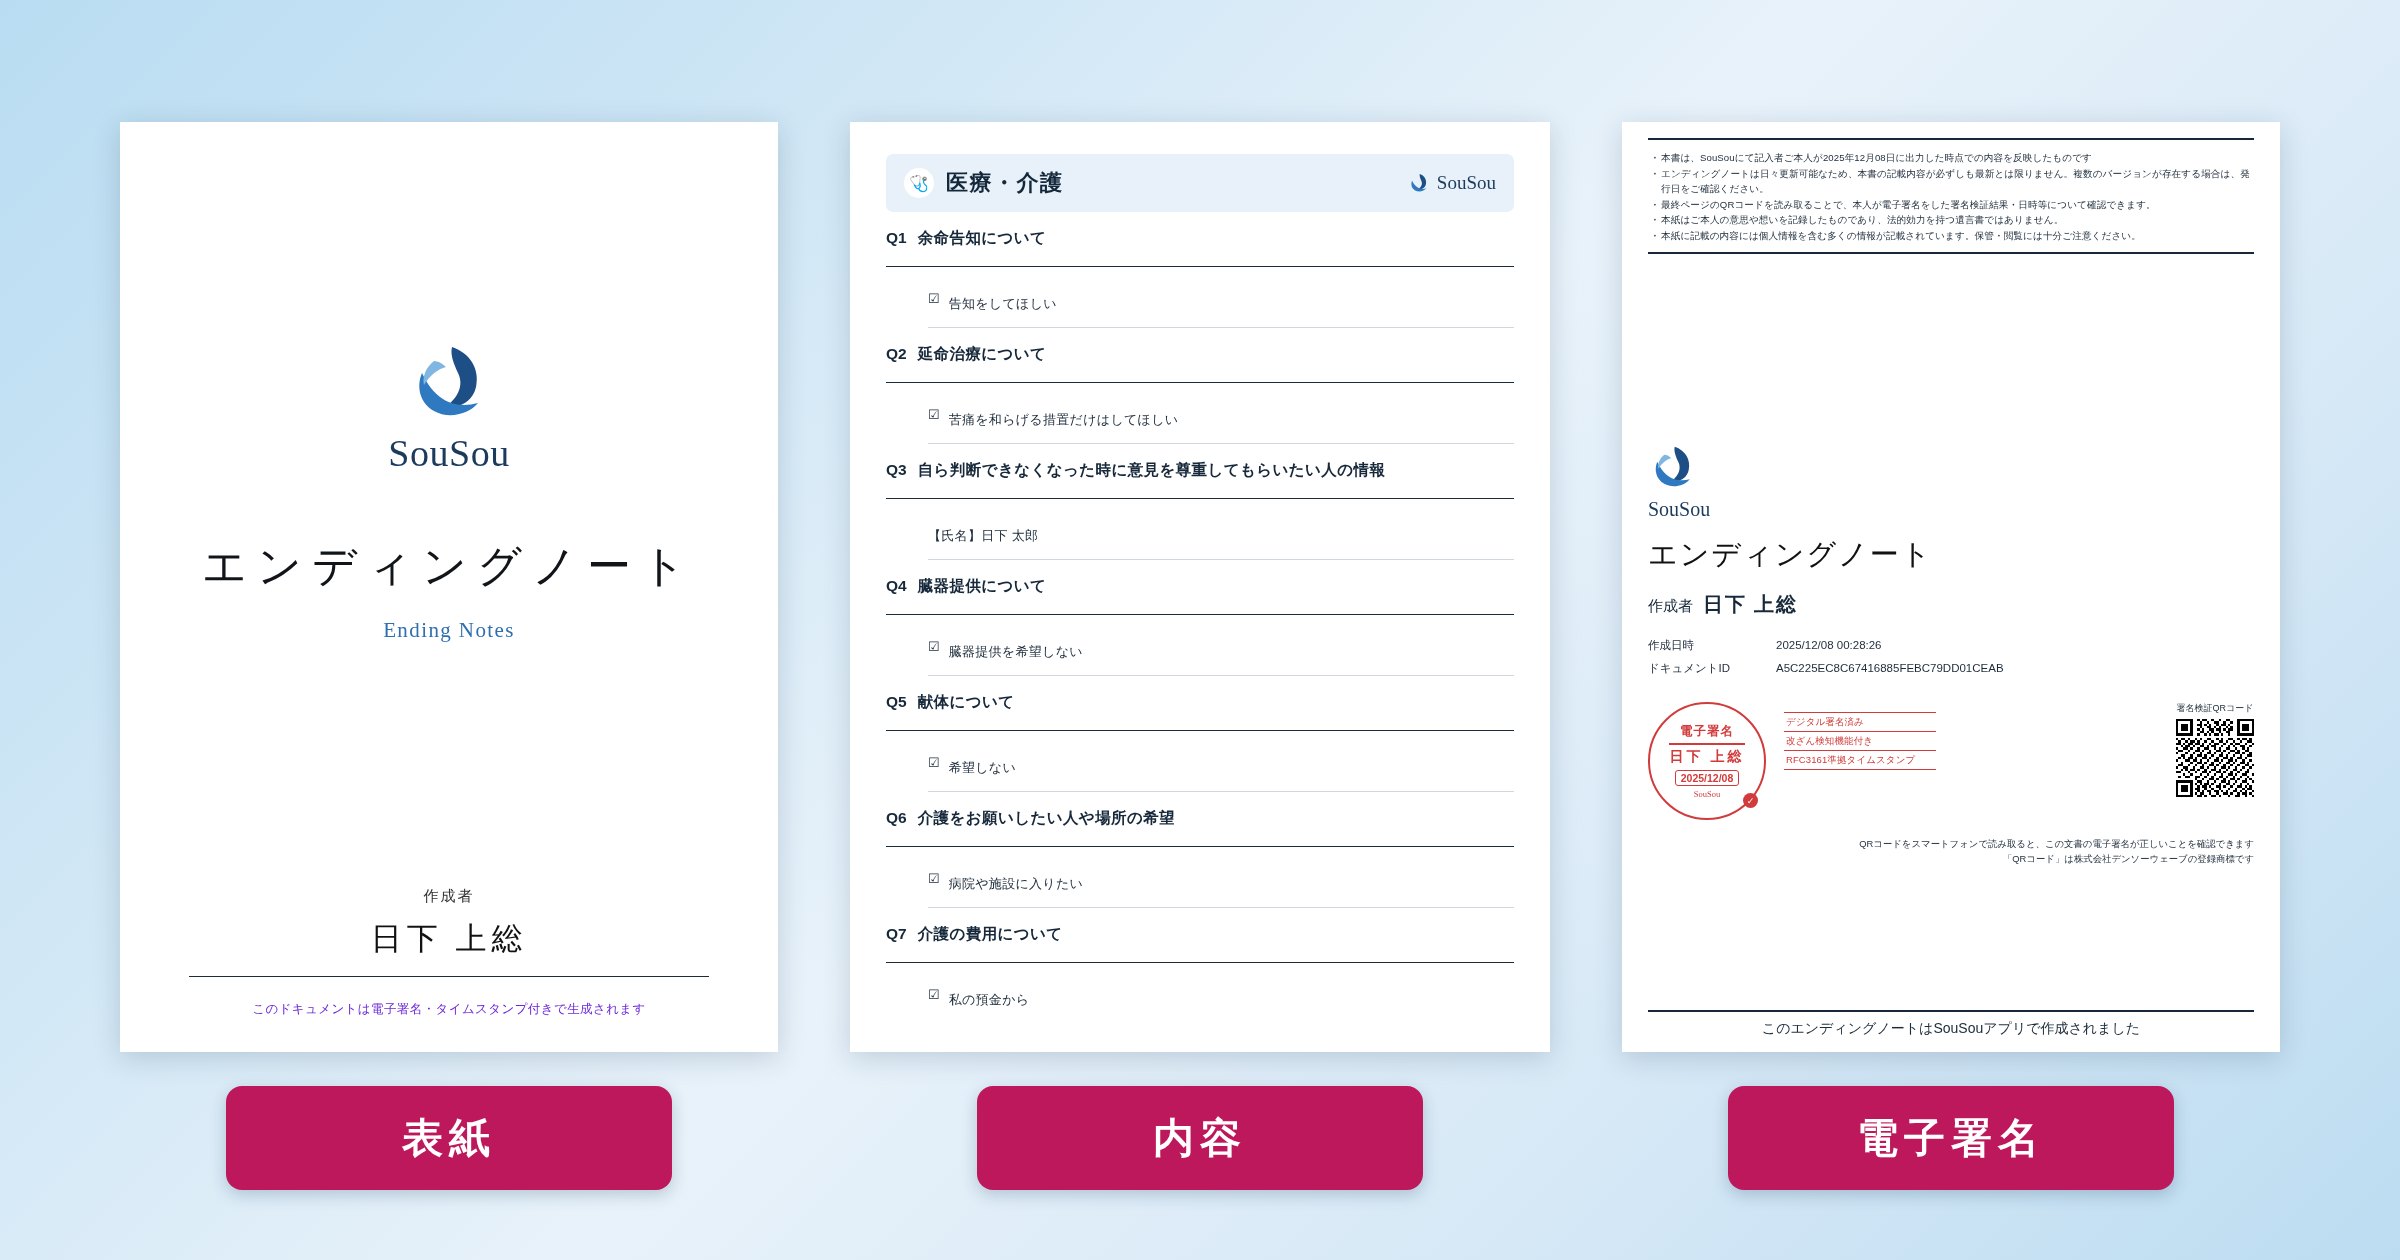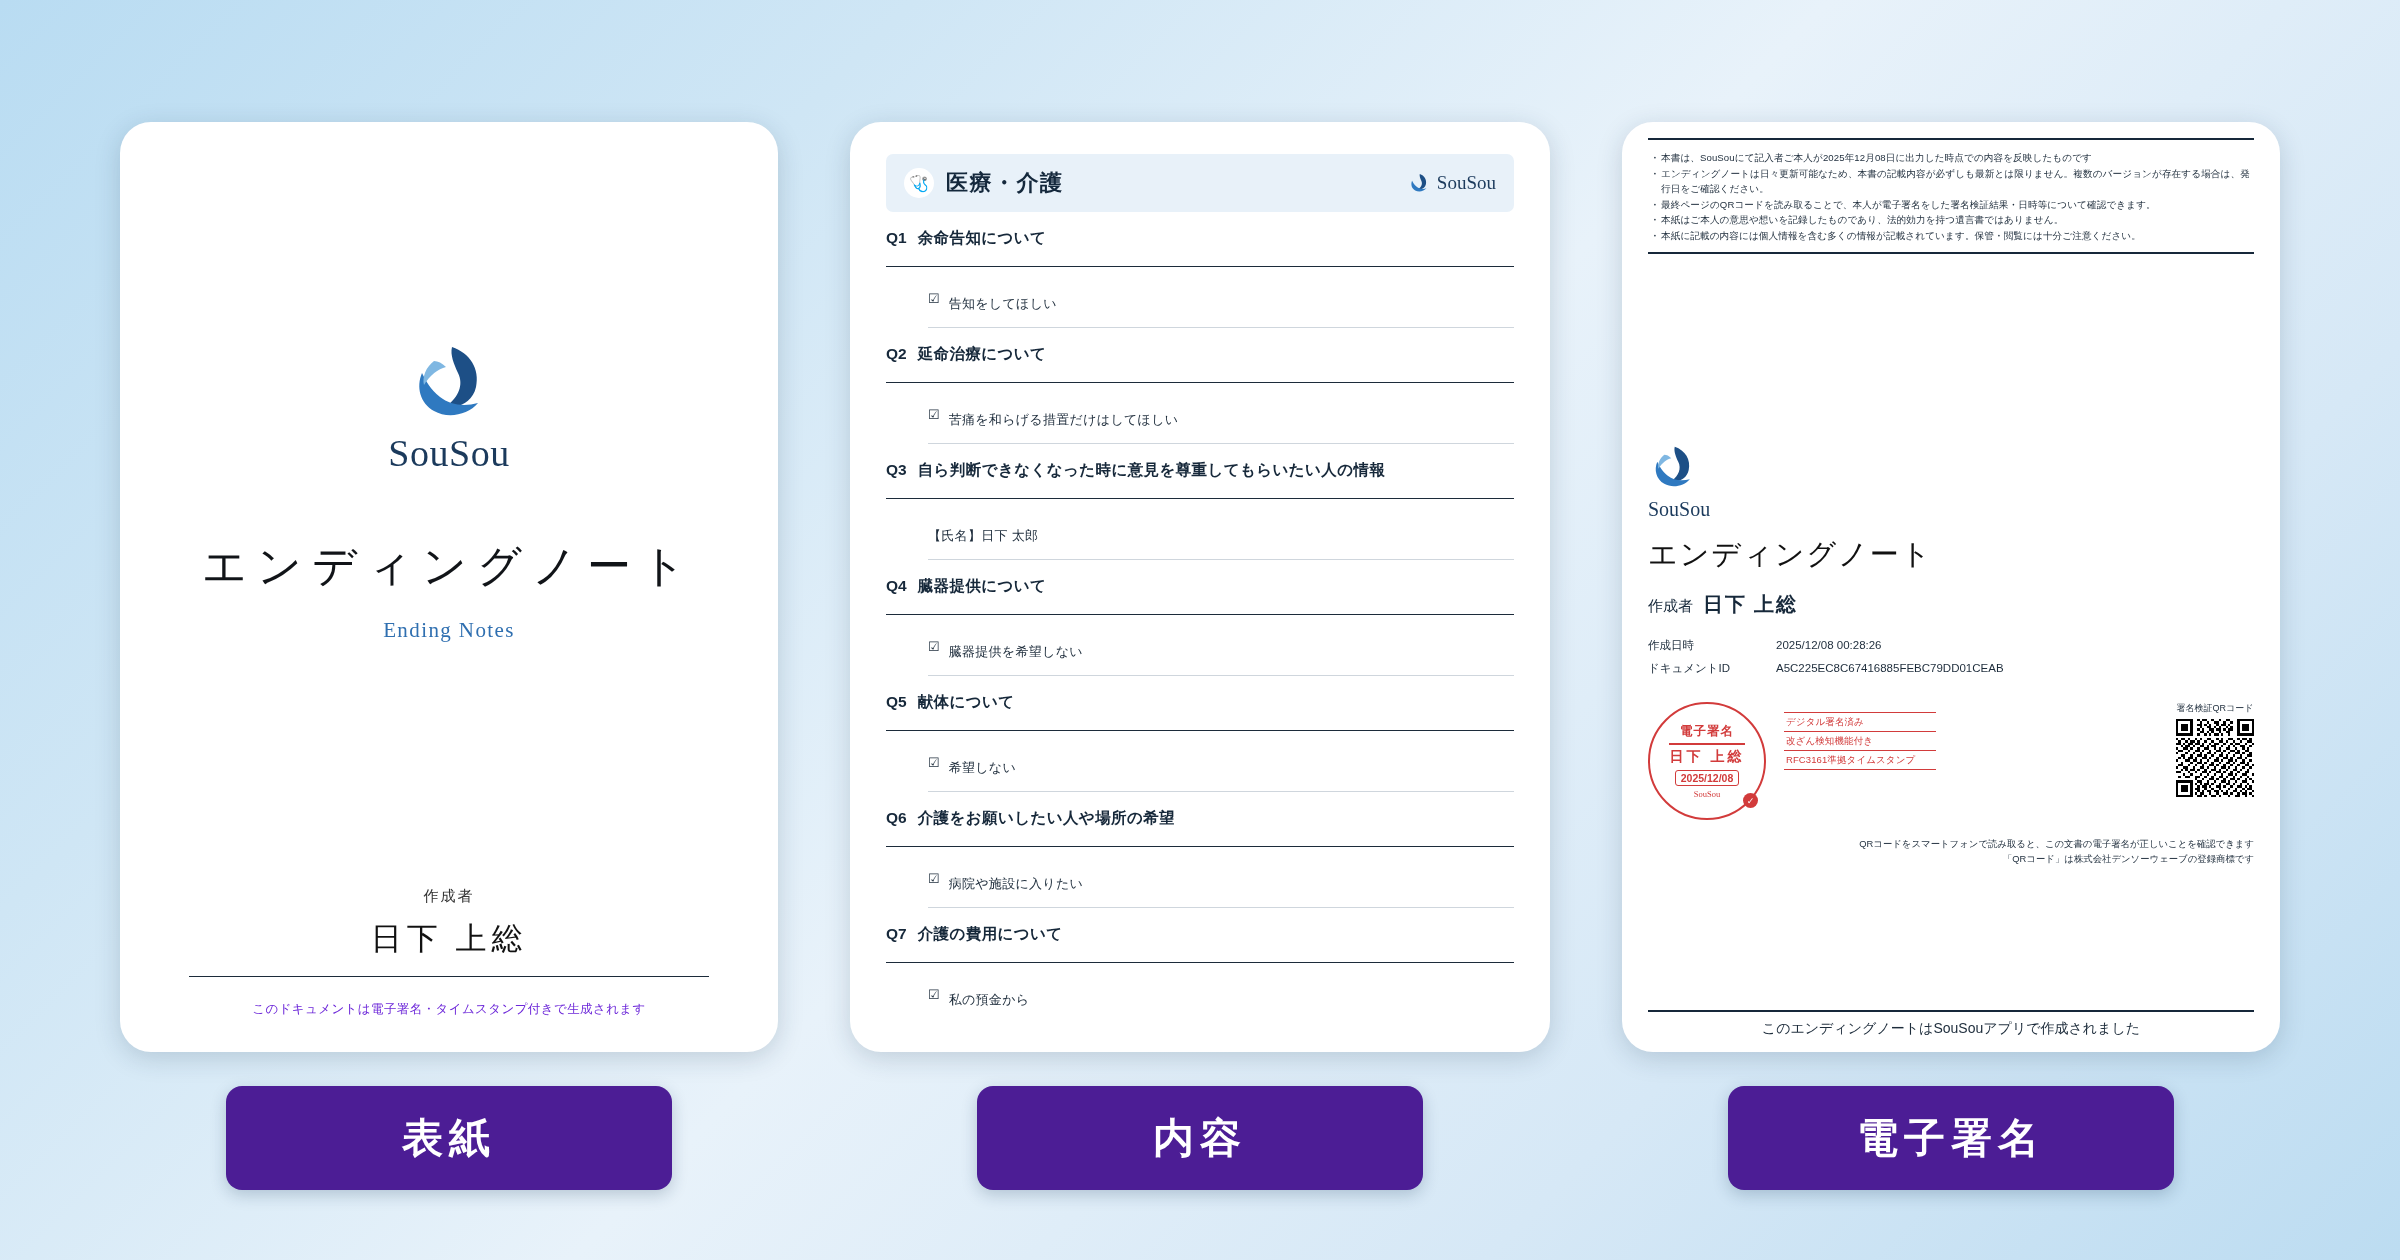--- a/index.html
+++ b/index.html
@@ -24,21 +24,20 @@
     margin-top: 122px;
     width: 2160px;
     display: flex;
     justify-content: space-between;
     align-items: flex-start;
   }
   .page {
     background: #ffffff;
     box-shadow: 0 6px 26px rgba(20,50,80,0.18);
     position: relative;
-    border-radius: 31px;
   }
   .page-a { width: 658px; height: 930px; }
   .page-b { width: 700px; height: 930px; }
   .page-c { width: 658px; height: 930px; }
 
   
   .cover-inner {
     width: 100%; height: 100%;
     display: flex; flex-direction: column;
     align-items: center;
@@ -177,21 +176,21 @@
   .sig-foot .t { font-size: 14px; color: #1d2c3b; }
 
   
   .labels {
     margin-top: 34px;
     width: 2160px;
     display: flex; justify-content: space-between;
   }
   .label-btn {
     width: 446px; height: 104px;
-    background: #4c1d95;
+    background: #be185d;
     border-radius: 16px;
     display: flex; align-items: center; justify-content: center;
     color: #fff; font-size: 41px; font-weight: bold; letter-spacing: 6px;
     box-shadow: 0 5px 16px rgba(20,50,80,0.22);
   }
   .label-wrap { width: 658px; display:flex; justify-content:center; }
   .label-wrap.mid { width: 700px; }
 </style>
 </head>
 <body>

